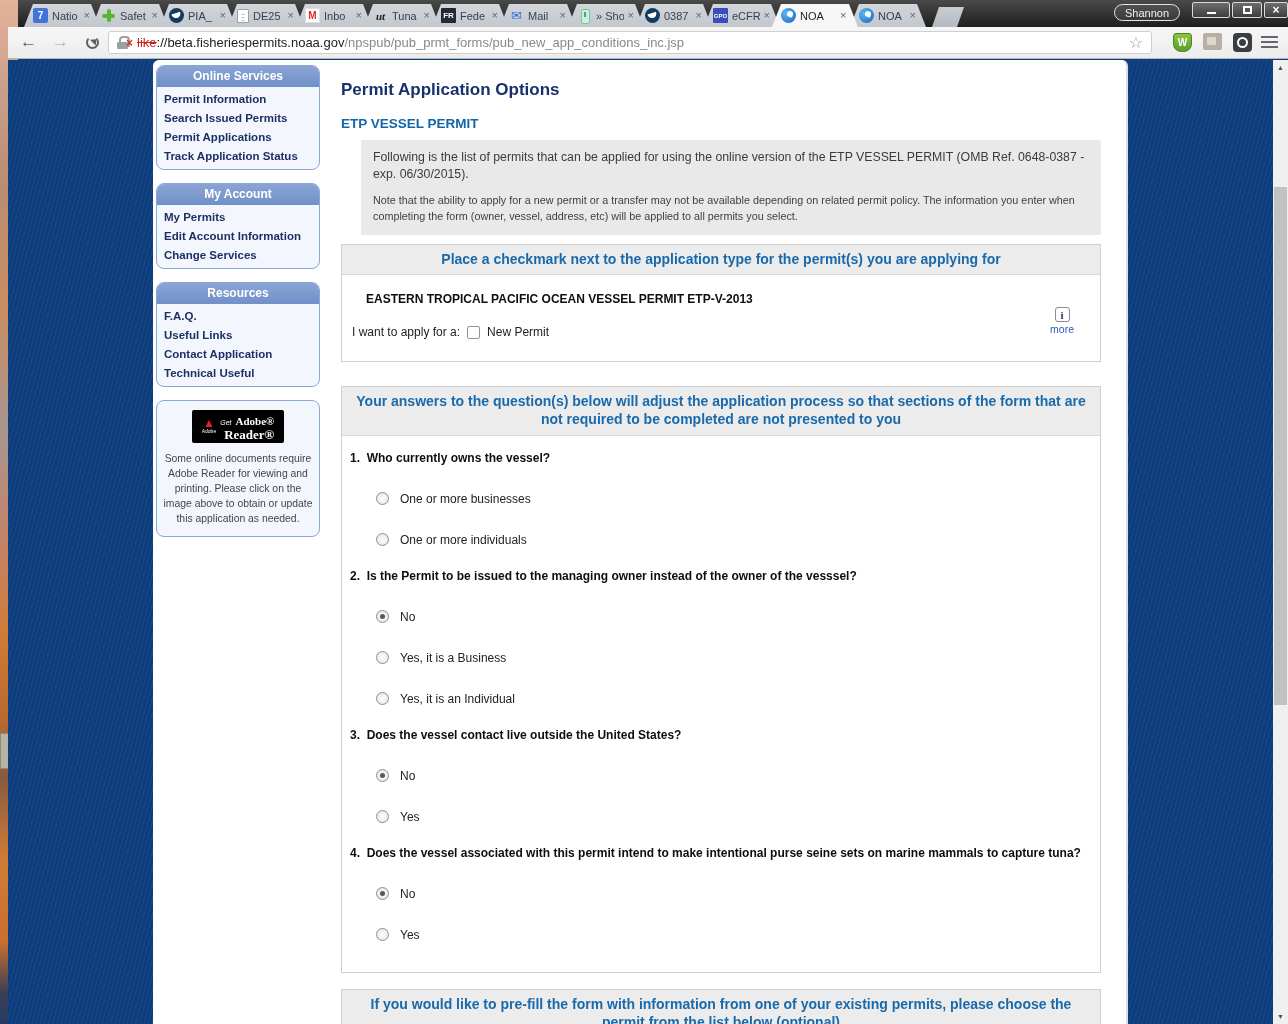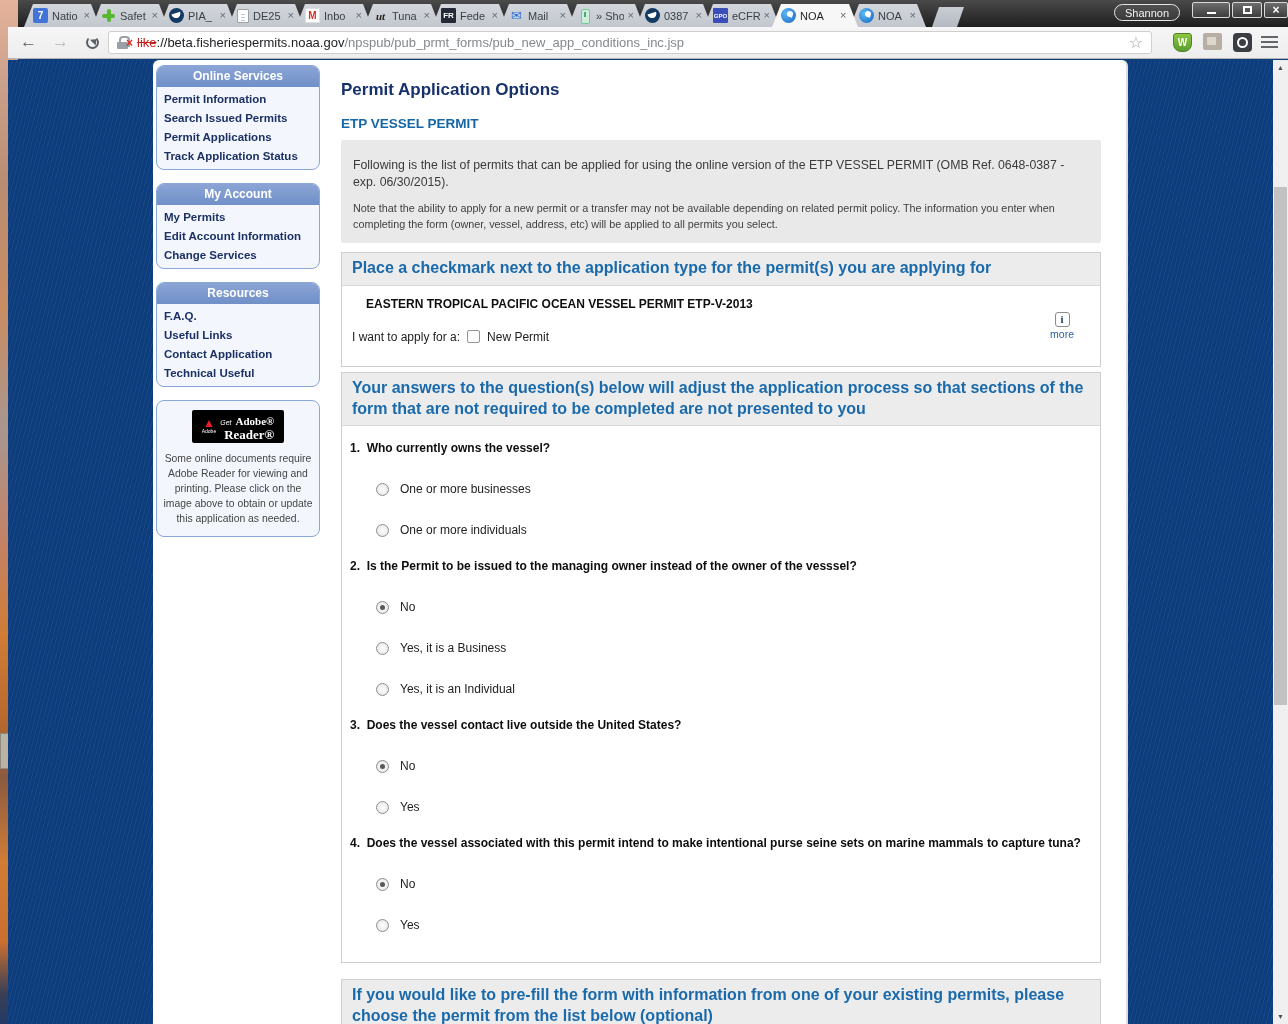--- a/index.html
+++ b/index.html
@@ -119,36 +119,36 @@
   .ab-text { color:#fff; font-family:"Liberation Serif", serif; text-align:right; line-height:1; }
   .ab-get { font-style:italic; font-size:7px; font-family:"Liberation Sans", sans-serif; }
   .ab-brand { font-weight:bold; font-size:11px; }
   .ab-reader { font-weight:bold; font-size:13px; }
   .adobe-note { font-size:10.4px; color:#444; line-height:1.45; }
 
   
   .main { position:absolute; left:188px; top:0; width:760px; }
   .h1 { margin-top:20px; font-size:17px; font-weight:bold; color:#17316d; }
   .h2 { margin-top:16px; font-size:13.5px; font-weight:bold; color:#1566a7; }
-  .intro { margin-top:9px; background:#e9e9e9; border-radius:2px; padding:17px 12px 11px; }
+  .intro { margin-top:9px; background:#e9e9e9; border-radius:2px; padding:9px 12px 11px;margin-left:20px; }
   .intro-p1 { font-size:12.3px; color:#3b3b3b; line-height:1.4; }
   .intro-p2 { margin-top:10px; font-size:10.8px; color:#3f3f3f; line-height:1.42; }
   .sec { border:1px solid #cfcfcf; margin-top:9px; background:#fff; }
-  .sec-h { background:#ececec; color:#1a6aab; font-weight:bold; font-size:16px; padding:5px 10px 6px;
-    line-height:1.3; border-bottom:1px solid #d8d8d8; }
+  .sec-h { background:#ececec; color:#1a6aab; font-weight:bold; font-size:14px; padding:5px 10px 6px;
+    line-height:1.3; border-bottom:1px solid #d8d8d8;text-align:center; }
   .sec1-body { padding:8px 10px 14px; }
-  .permit-name { font-weight:bold; font-size:12px; color:#0e0e0e; margin:3px 0 11px;padding-left:14px; }
+  .permit-name { font-weight:bold; font-size:12px; color:#0e0e0e; margin:9px 0 11px;padding-left:14px; }
   .apply-row { display:flex; align-items:center; gap:7px; font-size:12px; color:#222; position:relative; height:30px; }
   .checkbox { width:13px; height:13px; border:1px solid #949494; background:#fdfdfd; border-radius:2px; }
   .more-box { position:absolute; right:16px; top:-10px; text-align:center; }
   .info-i { width:15px; height:15px; border:1px solid #8b8b8b; border-radius:3px; margin:0 auto;
     font-family:"Liberation Serif", serif; font-weight:bold; font-size:11px; color:#1b3a6b;
     display:flex; align-items:center; justify-content:center; }
   .more-label { color:#2a5db0; font-size:10.5px; margin-top:1px; }
-  .sec2 { margin-top:5px; }
+  .sec2 { margin-top:24px; }
   .sec2-body { padding:0 8px 30px; }
   .q { padding-top:22px; }
   .q:first-child { padding-top:15px; }
   .q-title { font-weight:bold; font-size:12px; color:#0e0e0e; }
   .opts { padding-left:26px; }
   .opt { display:flex; align-items:center; gap:11px; margin-top:27px; font-size:12px; color:#222; }
   .radio { width:13px; height:13px; border-radius:50%; border:1px solid #8e8e8e; flex:0 0 auto;
     background:radial-gradient(#ffffff, #e1e1e1); position:relative; }
   .radio.sel::after { content:""; position:absolute; left:3px; top:3px; right:3px; bottom:3px; border-radius:50%; background:#585858; }
   .sec3 { margin-top:16px; }

